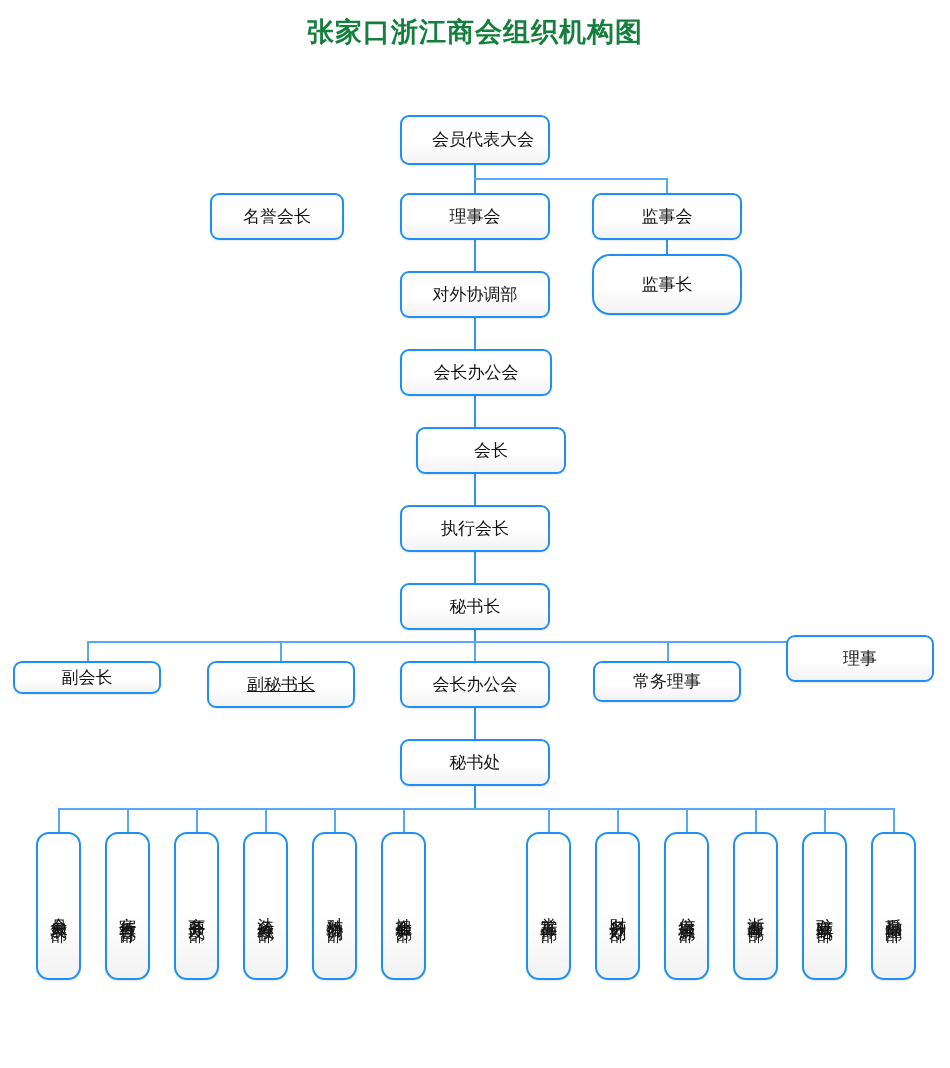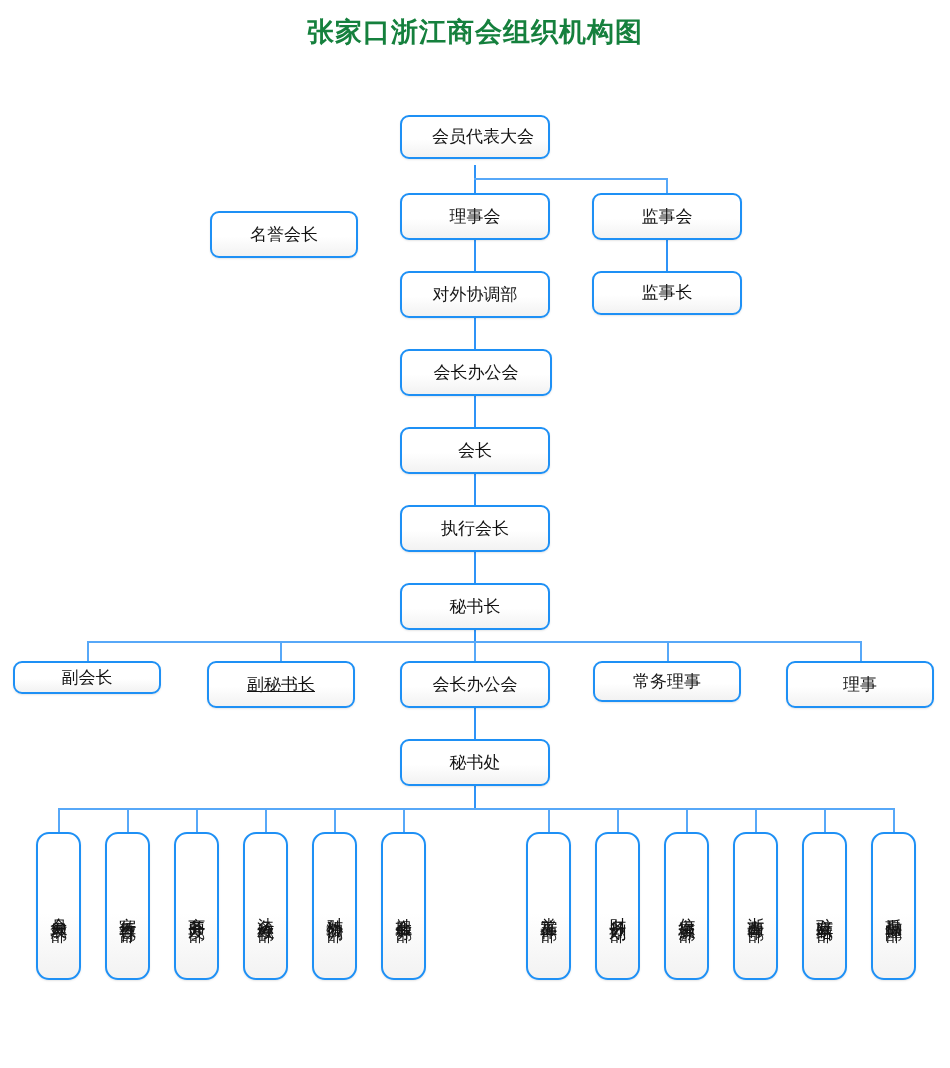--- a/index.html
+++ b/index.html
@@ -117,45 +117,45 @@
   <div class="vline thin" style="left:334px; top:808px; height:24px;"></div>
   <div class="vline thin" style="left:403px; top:808px; height:24px;"></div>
 
   <div class="vline thin" style="left:548px; top:808px; height:24px;"></div>
   <div class="vline thin" style="left:617px; top:808px; height:24px;"></div>
   <div class="vline thin" style="left:686px; top:808px; height:24px;"></div>
   <div class="vline thin" style="left:755px; top:808px; height:24px;"></div>
   <div class="vline thin" style="left:824px; top:808px; height:24px;"></div>
   <div class="vline thin" style="left:893px; top:808px; height:24px;"></div>
 
-  <div class="node" style="left:400px; top:115px; width:150px; height:44px;padding-left:16px;">会员代表大会</div>
+  <div class="node" style="left:400px; top:115px; width:150px; height:50px;padding-left:16px;">会员代表大会</div>
 
-  <div class="node" style="left:210px; top:193px; width:148px; height:47px;margin-top:18px;">名誉会长</div>
+  <div class="node" style="left:210px; top:193px; width:134px; height:47px;">名誉会长</div>
 
   <div class="node" style="left:400px; top:193px; width:150px; height:47px;">理事会</div>
 
   <div class="node" style="left:592px; top:193px; width:150px; height:47px;">监事会</div>
 
   <div class="node" style="left:400px; top:271px; width:150px; height:47px;">对外协调部</div>
 
-  <div class="node" style="left:592px; top:271px; width:150px; height:44px;">监事长</div>
+  <div class="node" style="left:592px; top:254px; width:150px; height:61px;border-radius:18px;">监事长</div>
 
   <div class="node" style="left:400px; top:349px; width:152px; height:47px;">会长办公会</div>
 
-  <div class="node" style="left:400px; top:427px; width:150px; height:47px;">会长</div>
+  <div class="node" style="left:416px; top:427px; width:150px; height:47px;">会长</div>
 
   <div class="node" style="left:400px; top:505px; width:150px; height:47px;">执行会长</div>
 
   <div class="node" style="left:400px; top:583px; width:150px; height:47px;">秘书长</div>
 
   <div class="node" style="left:13px; top:661px; width:148px; height:33px;">副会长</div>
   <div class="node" style="left:207px; top:661px; width:148px; height:47px;text-decoration:underline;">副秘书长</div>
   <div class="node" style="left:400px; top:661px; width:150px; height:47px;">会长办公会</div>
   <div class="node" style="left:593px; top:661px; width:148px; height:41px;">常务理事</div>
-  <div class="node" style="left:786px; top:661px; width:148px; height:47px;">理事</div>
+  <div class="node" style="left:786px; top:635px; width:148px; height:47px;">理事</div>
 
   <div class="node" style="left:400px; top:739px; width:150px; height:47px;">秘书处</div>
 
   <div class="node vert" style="left:36px; top:832px; width:45px; height:148px;">会员发展部</div>
   <div class="node vert" style="left:105px; top:832px; width:45px; height:148px;">宣传教育部</div>
   <div class="node vert" style="left:174px; top:832px; width:45px; height:148px;">商务开发部</div>
   <div class="node vert" style="left:243px; top:832px; width:45px; height:148px;">法务维权部</div>
   <div class="node vert" style="left:312px; top:832px; width:45px; height:148px;">对外协调部</div>
   <div class="node vert" style="left:381px; top:832px; width:45px; height:148px;">社会服务部</div>
 

